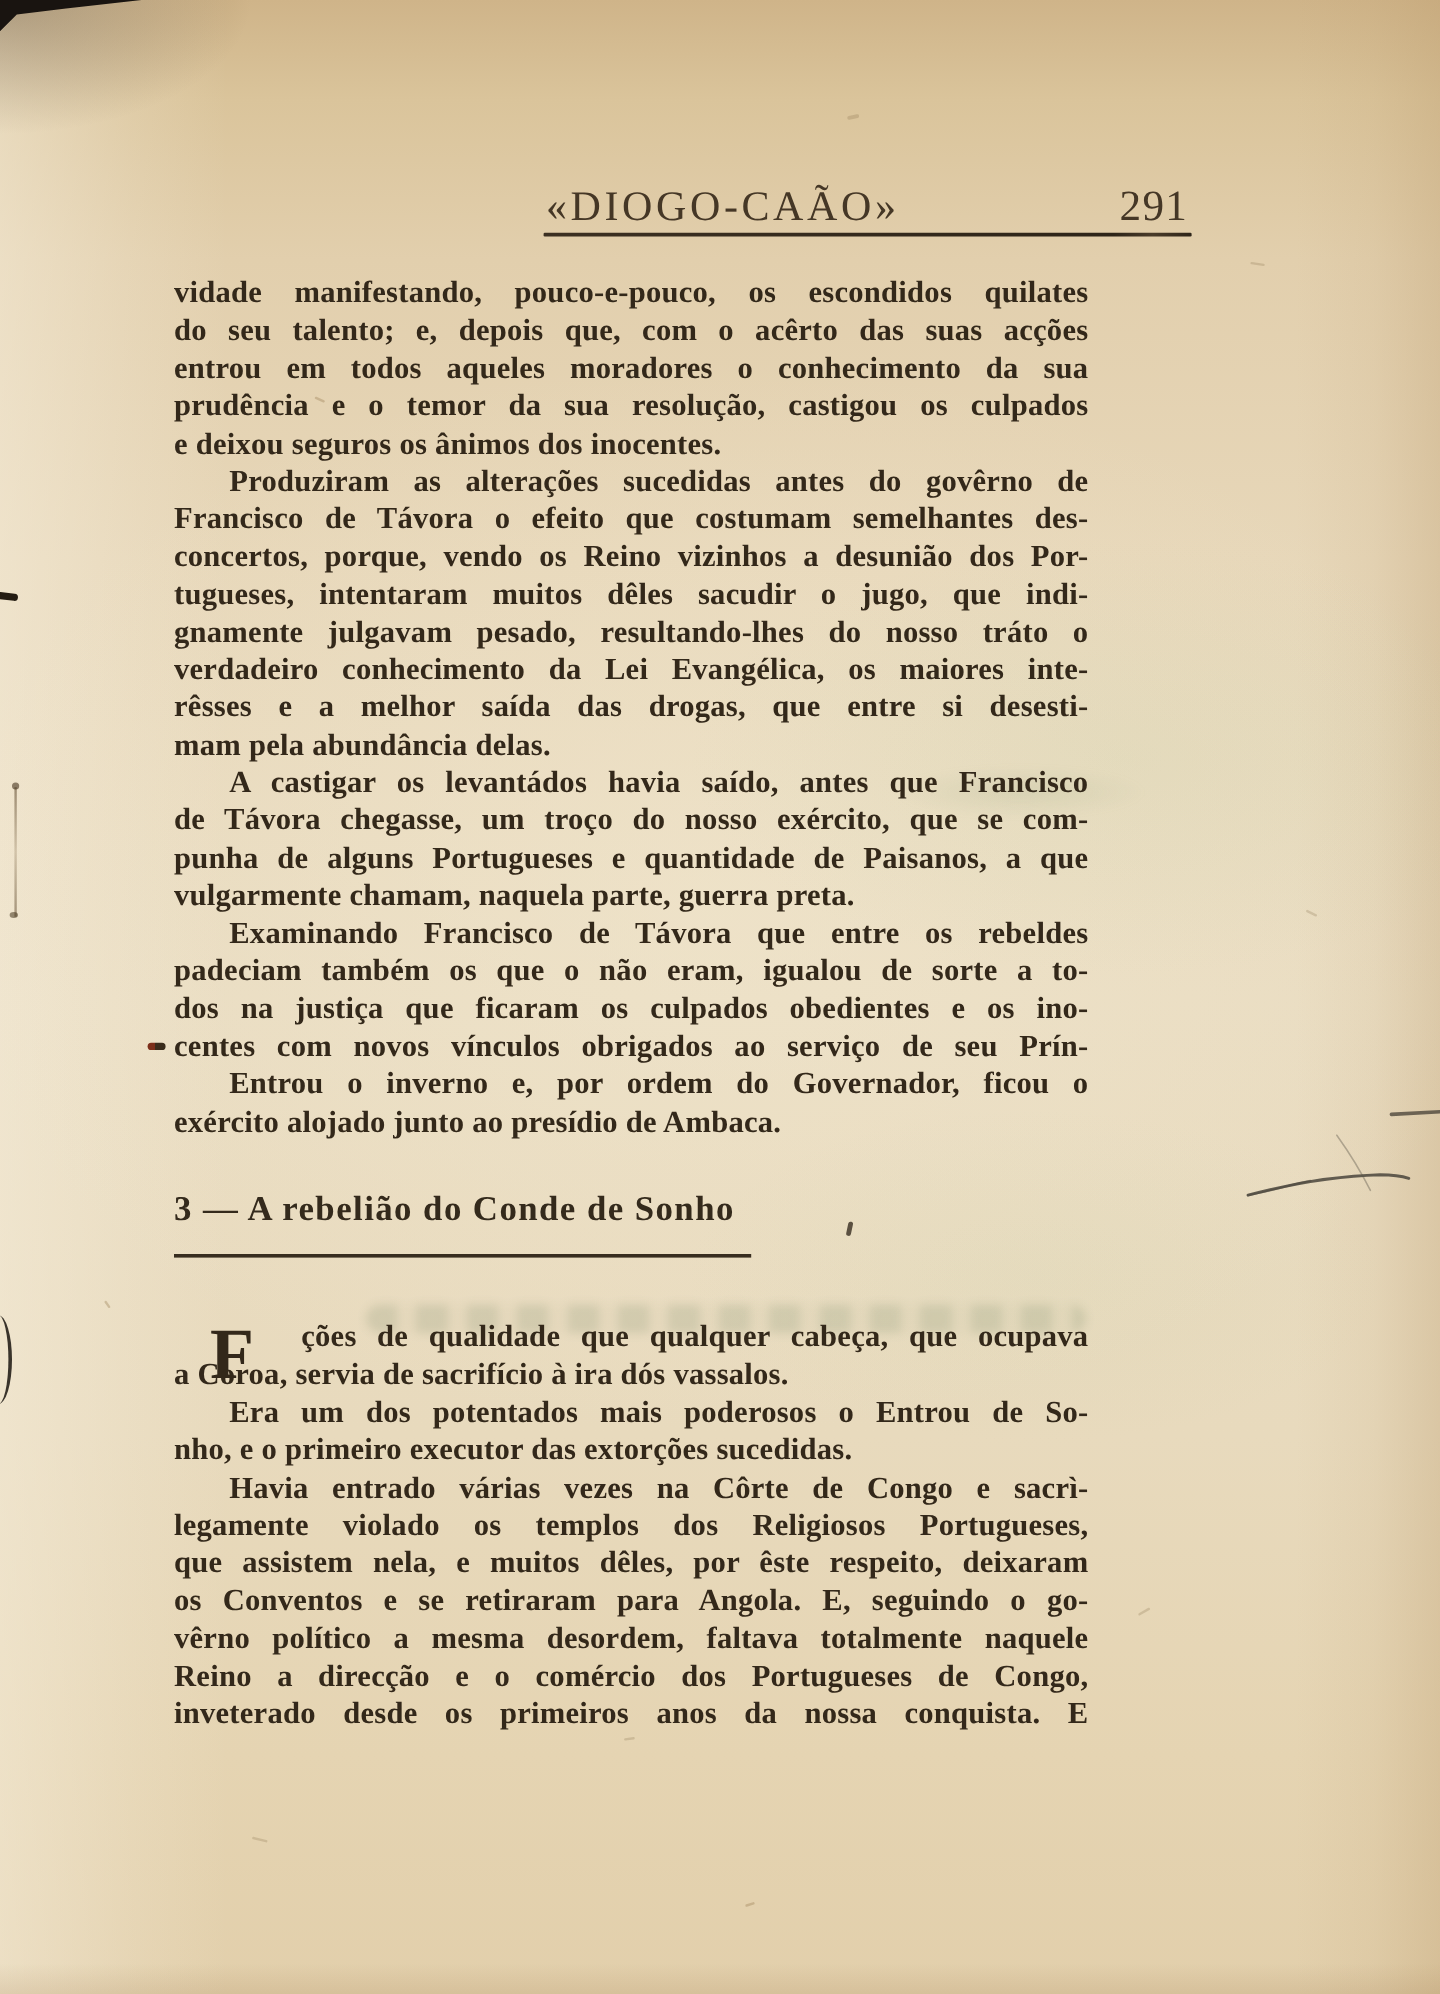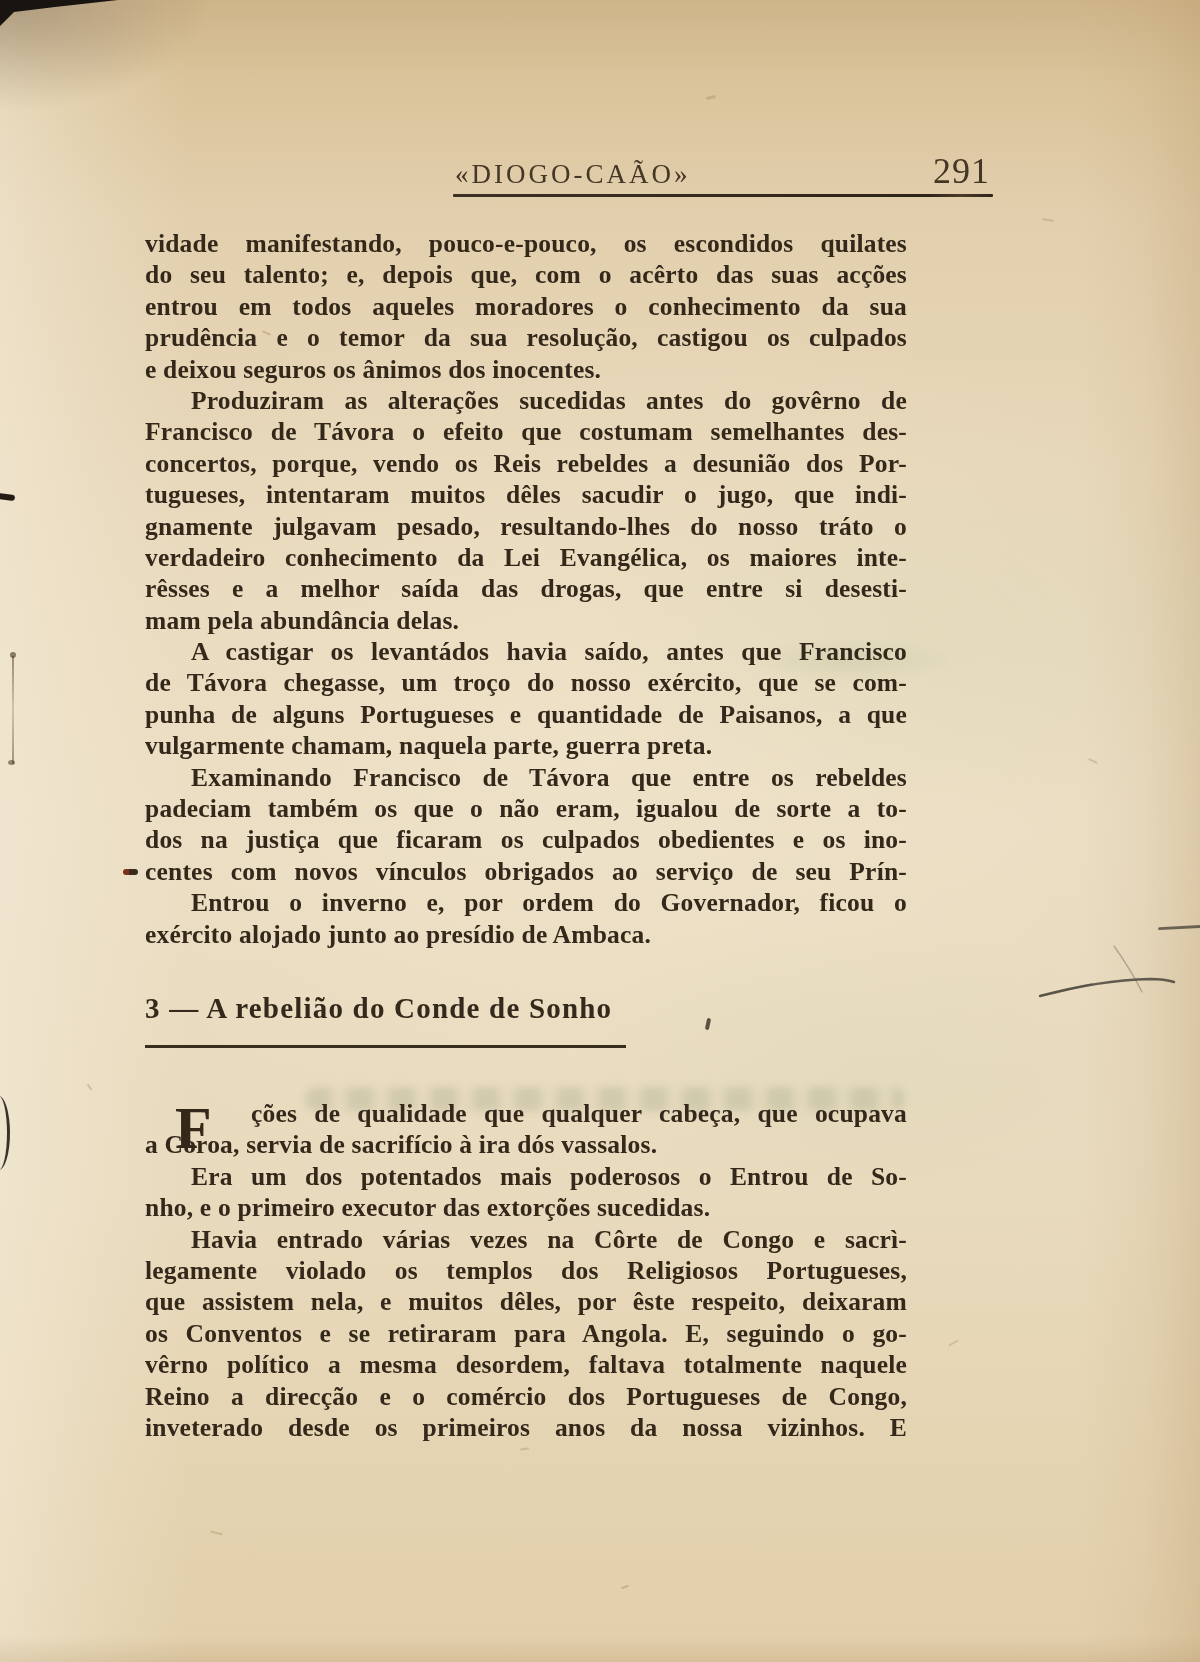--- a/index.html
+++ b/index.html
@@ -76,21 +76,21 @@
     position:absolute; left:706px; top:1018px; width:4px; height:12px;
     background:rgba(55,45,32,0.8); border-radius:2px; transform:rotate(12deg);
   }
 
   
   .header-row {
     position:absolute; left:455px; top:150px; width:535px;
     display:flex; justify-content:space-between; align-items:baseline;
     color:#453726;
   }
-  .header-title { font-size:27px; letter-spacing:3px; }
+  .header-title { font-size:35px; letter-spacing:3px; }
   .header-page  { font-size:36px; letter-spacing:1px; }
   .header-rule {
     position:absolute; left:453px; top:194px; width:540px; height:3px;
     background:linear-gradient(90deg, #3c3022 0%, #2e2519 88%, #4a3c2a 94%, #2e2519 100%);
     border-radius:1px;
   }
 
   
   .text-block {
     position:absolute; left:145px; top:228px; width:762px;
@@ -172,21 +172,21 @@
     <div class="para">
       <div class="line"><span>vidade manifestando, pouco-e-pouco, os escondidos quilates</span></div>
       <div class="line"><span>do seu talento; e, depois que, com o acêrto das suas acções</span></div>
       <div class="line"><span>entrou em todos aqueles moradores o conhecimento da sua</span></div>
       <div class="line"><span>prudência e o temor da sua resolução, castigou os culpados</span></div>
       <div class="line last"><span>e deixou seguros os ânimos dos inocentes.</span></div>
     </div>
     <div class="para indent">
       <div class="line"><span>Produziram as alterações sucedidas antes do govêrno de</span></div>
       <div class="line"><span>Francisco de Távora o efeito que costumam semelhantes des-</span></div>
-      <div class="line"><span>concertos, porque, vendo os Reis rebeldes a desunião dos Por-</span></div>
+      <div class="line"><span>concertos, porque, vendo os Reino vizinhos a desunião dos Por-</span></div>
       <div class="line"><span>tugueses, intentaram muitos dêles sacudir o jugo, que indi-</span></div>
       <div class="line"><span>gnamente julgavam pesado, resultando-lhes do nosso tráto o</span></div>
       <div class="line"><span>verdadeiro conhecimento da Lei Evangélica, os maiores inte-</span></div>
       <div class="line"><span>rêsses e a melhor saída das drogas, que entre si desesti-</span></div>
       <div class="line last"><span>mam pela abundância delas.</span></div>
     </div>
     <div class="para indent">
       <div class="line"><span>A castigar os levantádos havia saído, antes que Francisco</span></div>
       <div class="line"><span>de Távora chegasse, um troço do nosso exército, que se com-</span></div>
       <div class="line"><span>punha de alguns Portugueses e quantidade de Paisanos, a que</span></div>
@@ -212,15 +212,15 @@
       <div class="line"><span>Era um dos potentados mais poderosos o Entrou de So-</span></div>
       <div class="line last"><span>nho, e o primeiro executor das extorções sucedidas.</span></div>
     </div>
     <div class="para indent">
       <div class="line"><span>Havia entrado várias vezes na Côrte de Congo e sacrì-</span></div>
       <div class="line"><span>legamente violado os templos dos Religiosos Portugueses,</span></div>
       <div class="line"><span>que assistem nela, e muitos dêles, por êste respeito, deixaram</span></div>
       <div class="line"><span>os Conventos e se retiraram para Angola. E, seguindo o go-</span></div>
       <div class="line"><span>vêrno político a mesma desordem, faltava totalmente naquele</span></div>
       <div class="line"><span>Reino a direcção e o comércio dos Portugueses de Congo,</span></div>
-      <div class="line"><span>inveterado desde os primeiros anos da nossa vizinhos. E</span></div>
+      <div class="line"><span>inveterado desde os primeiros anos da nossa conquista. E</span></div>
     </div>
   </div>
 
 </body></html>

